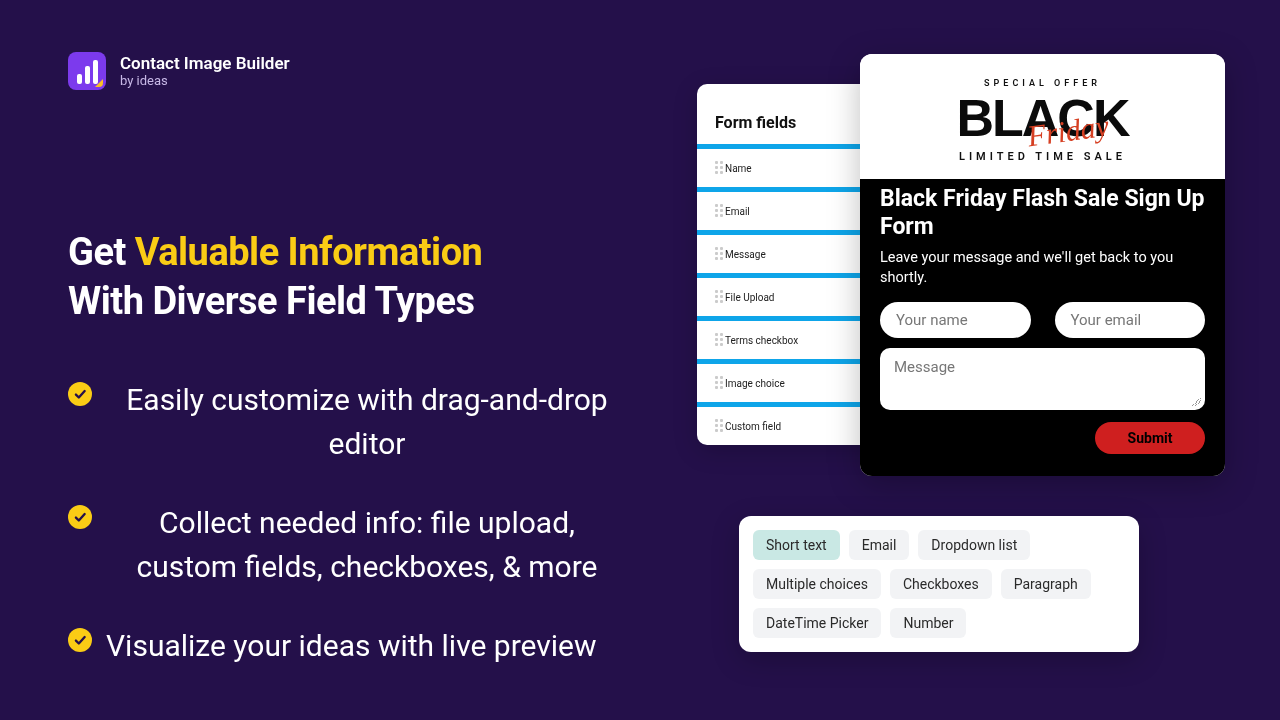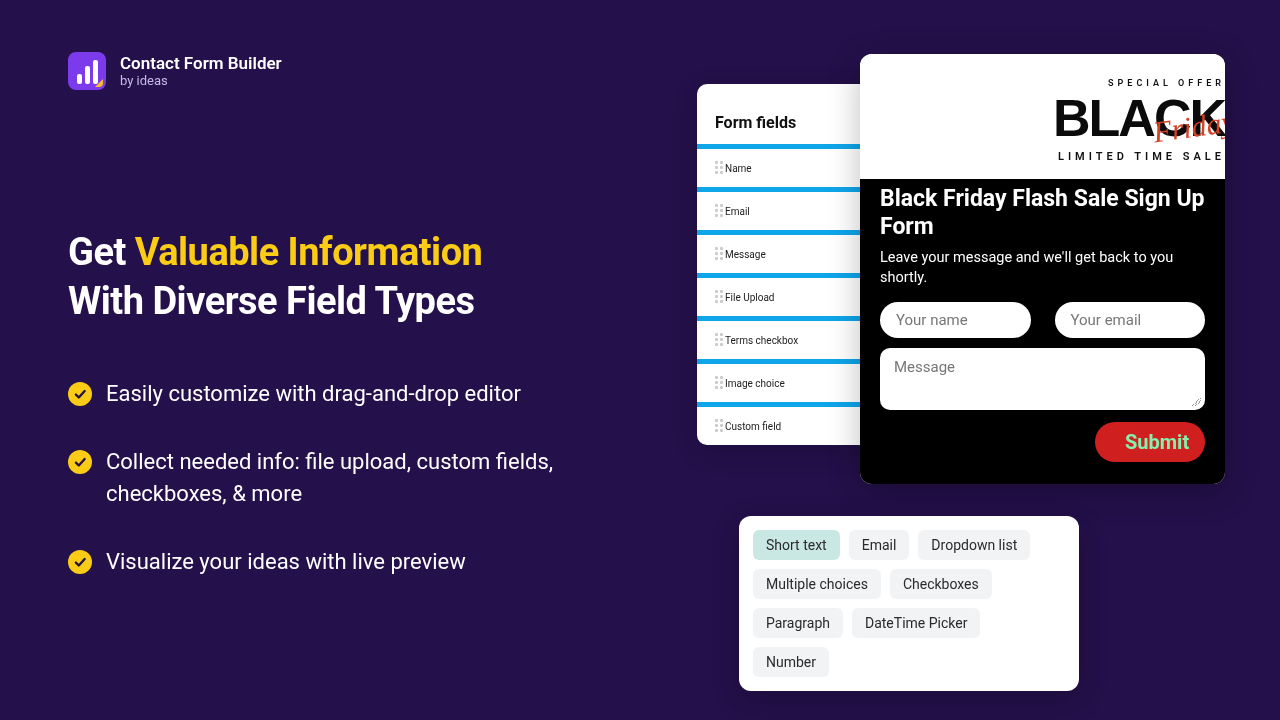--- a/index.html
+++ b/index.html
@@ -79,22 +79,23 @@
     border-radius: 50%;
     flex-shrink: 0;
     display: flex;
     align-items: center;
     justify-content: center;
     margin-top: 4px;
   }
   .check svg { width: 14px; height: 14px; }
   .feature-text {
     color: #fff;
-    font-size: 22px;
+    font-size: 30px;
     line-height: 1.45;
+    text-align: center;
   }
 
   
   .fields-panel {
     position: absolute;
     top: 84px;
     left: 697px;
     width: 270px;
     background: #fff;
     border-radius: 10px;
@@ -131,21 +132,21 @@
     left: 860px;
     width: 365px;
     background: #fff;
     border-radius: 12px;
     box-shadow: 0 8px 32px rgba(0,0,0,.25);
     overflow: hidden;
     z-index: 2;
   }
   .promo-top {
     background: #fff;
-    text-align: right;
+    text-align: center;
     padding: 24px 0 16px 0;
   }
   .promo-kicker { font-size: 9px; letter-spacing: 4px; color: #111; font-weight: 600; }
   .promo-black {
     font-size: 52px; font-weight: 900; color: #0b0b0b;
     line-height: .85; letter-spacing: -2px;
     margin: 8px 0 2px 0;
     position: relative;
     font-family: Impact, "Arial Black", sans-serif;
     display: inline-block;
@@ -190,36 +191,36 @@
   }
   .ta-resize {
     position: absolute; right: 4px; bottom: 4px;
     width: 10px; height: 10px;
     background:
       linear-gradient(135deg, transparent 55%, #999 55%, #999 60%, transparent 60%,
                       transparent 70%, #999 70%, #999 75%, transparent 75%);
   }
   .promo-submit {
     background: #cf1f1f;
-    color: #86efac;
+    color: #000000;
     border-radius: 22px;
     padding: 8px 30px;
-    font-size: 20px;
+    font-size: 14px;
     font-weight: 700;
     width: 110px;
     margin-left: auto;
     text-align: center;
   }
 
   
   .chips-panel {
     position: absolute;
     top: 516px;
     left: 739px;
-    width: 340px;
+    width: 400px;
     background: #fff;
     border-radius: 12px;
     box-shadow: 0 8px 28px rgba(0,0,0,.22);
     padding: 14px 14px 14px 14px;
     display: flex;
     flex-wrap: wrap;
     gap: 9px;
     z-index: 3;
   }
   .chip {
@@ -235,21 +236,21 @@
 <body>
 
 <div class="header">
   <div class="logo-box">
     <div class="logo-bar b1"></div>
       <div class="logo-bar b2"></div>
       <div class="logo-bar b3"></div>
     <div class="logo-corner"></div>
   </div>
   <div>
-    <div class="app-title">Contact Form Builder</div>
+    <div class="app-title">Contact Image Builder</div>
     <div class="app-sub">by ideas</div>
   </div>
 </div>
 
 <div class="heading">
   <span>Get </span><span class="accent">Valuable Information</span><br>
   <span>With Diverse Field Types</span>
 </div>
 
 <div class="features">

